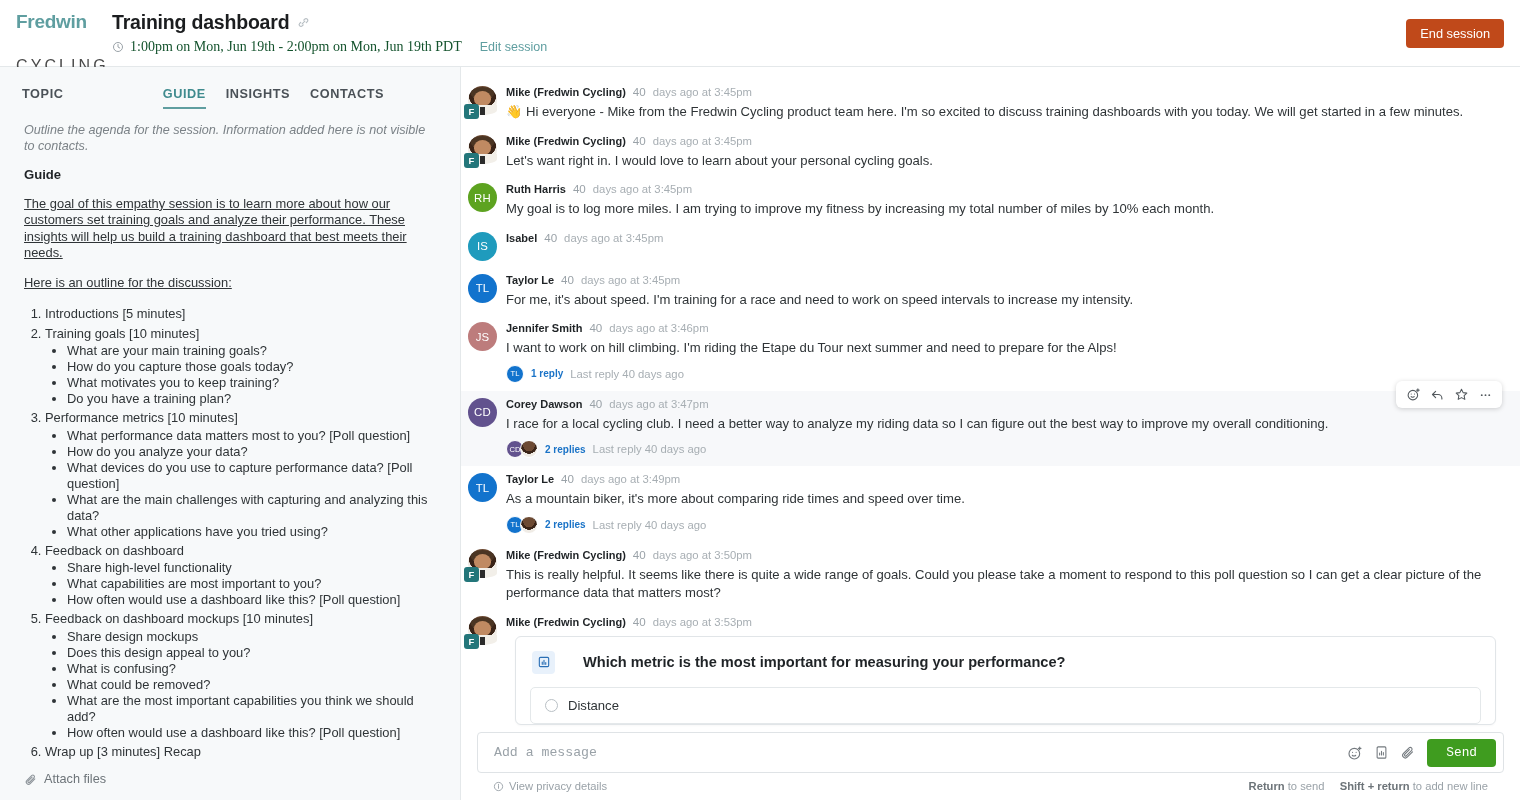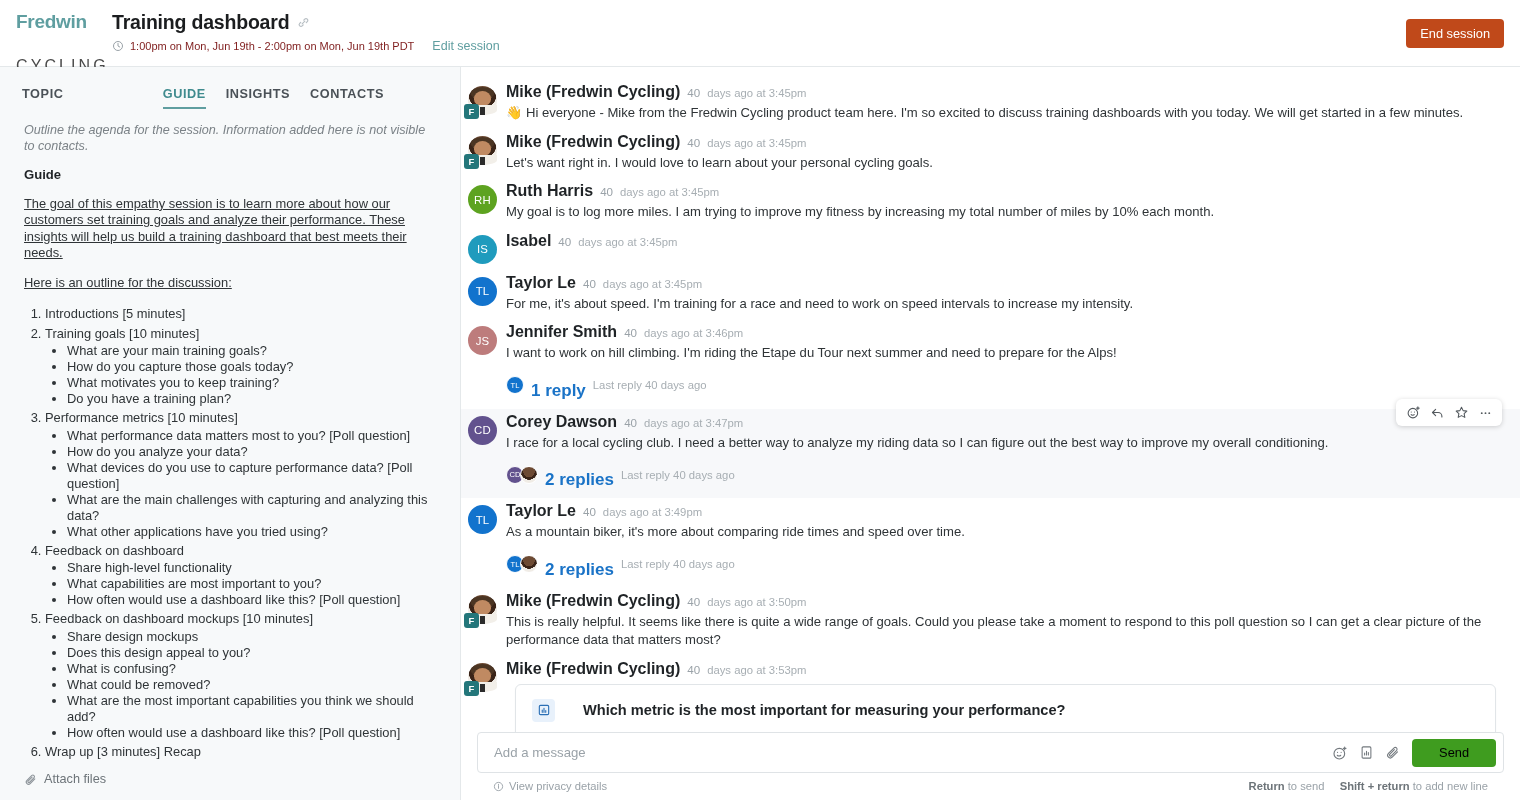--- a/index.html
+++ b/index.html
@@ -30,21 +30,21 @@
     font-size: 16px; color: #4a4a4a; letter-spacing: 3.1px;
     line-height: 13px;
     margin-top: 27px;
   }
   .title-block { padding-top: 11px; margin-left: 12px; }
   .title-row { display: flex; align-items: center; gap: 8px; }
   .page-title { font-size: 19.5px; font-weight: bold; color: #1b1d1f; letter-spacing: -0.2px; }
   .link-icon { color: #b8bfc4; display: flex; align-items: center; }
   .subtitle-row { display: flex; align-items: center; gap: 6px; margin-top: 5px; }
   .clock-icon { color: #9aa2a8; display: flex; align-items: center; }
-  .subtitle { font-size: 11px; color: #7f1d1d; }
+  .subtitle { font-size: 14px; color: #14532d; font-family: Liberation Serif, serif; }
   .edit-session { font-size: 12.5px; color: #5f9ea0; margin-left: 12px; cursor: pointer; }
   .end-session {
     position: absolute; right: 16px; top: 19px;
     background: #c0491a; color: #fff; border: none;
     border-radius: 4px; padding: 0 14px; height: 29px;
     font-size: 12.8px; font-family: inherit; cursor: pointer;
   }
 
   
   .body { flex: 1; display: flex; min-height: 0; }
@@ -137,36 +137,36 @@
   }
   .avatar .badge {
     position: absolute; left: -4px; bottom: -4px;
     width: 15px; height: 15px; border-radius: 3px;
     background: #23767a; color: #fff;
     font-size: 9.5px; font-weight: bold;
     display: flex; align-items: center; justify-content: center;
   }
   .msg-body { min-width: 0; flex: 1; }
   .msg-head { display: flex; align-items: baseline; gap: 7px; line-height: 15px; }
-  .author { font-size: 16px; font-weight: bold; color: #1f2326; }
+  .author { font-size: 11px; font-weight: bold; color: #1f2326; }
   .meta-num { font-size: 11.6px; color: #9aa2a8; }
   .meta { font-size: 11.3px; color: #a7aeb3; }
   .text { font-size: 13.1px; color: #2f3437; line-height: 18.5px; margin-top: 3px; }
 
   .thread { display: flex; align-items: center; gap: 7px; margin-top: 7px; margin-bottom: 2px; }
   .thread-avs { display: flex; }
   .mini {
     width: 18px; height: 18px; border-radius: 50%;
     display: flex; align-items: center; justify-content: center;
     font-size: 7.6px; color: #fff; letter-spacing: 0.1px;
     border: 1.5px solid #fff;
   }
   .mini:not(:first-child) { margin-left: -4px; }
   .mini.photo { background: radial-gradient(circle at 50% 28%, #6d4a33 0 40%, #3a2418 41% 58%, #f0ece6 59% 100%); }
-  .thread-link { font-size: 17px; color: #1a73c7; font-weight: bold; cursor: pointer; margin-top: 11px; }
+  .thread-link { font-size: 10px; color: #1a73c7; font-weight: bold; cursor: pointer; }
   .thread-meta { font-size: 11.3px; color: #a7aeb3; }
 
   .hover-actions {
     position: absolute; right: 18px; top: -10px;
     background: #fff; border-radius: 6px;
     box-shadow: 0 1px 5px rgba(0,0,0,0.18);
     height: 27px; display: flex; align-items: center;
     gap: 2px; padding: 0 6px;
   }
   .hover-actions .act {
@@ -199,31 +199,32 @@
     border: 1.5px solid #b9c0c5;
   }
 
   
   .composer-area { padding: 0 16px 0 16px; background: #fff; }
   .composer {
     border: 1px solid #dfe3e6; border-radius: 4px;
     height: 41px; display: flex; align-items: center;
     padding: 0 7px 0 14px; background: #fff;
     box-shadow: 0 -1px 0 #fff;
+    font-family: Liberation Mono, monospace;
   }
   .composer-input {
     flex: 1; border: none; outline: none; background: transparent;
     font-size: 13.2px; font-family: inherit; color: #2f3437;
   }
   .composer-input::placeholder { color: #9aa2a8; }
   .comp-icons { display: flex; align-items: center; gap: 11px; margin-right: 12px; }
   .comp-icons .ci { color: #73797e; display: flex; cursor: pointer; }
   .send-btn {
-    background: #3f9c1f; color: #000000; border: none; border-radius: 4px;
-    height: 28px; padding: 0 27px; font-size: 12.8px;
+    background: #3f9c1f; color: #ffffff; border: none; border-radius: 4px;
+    height: 28px; padding: 0 19px; font-size: 12.8px;
     font-family: inherit; cursor: pointer;
   }
   .footer {
     display: flex; align-items: center; padding: 7px 16px 8px 16px;
     background: #fff;
   }
   .privacy { display: flex; align-items: center; gap: 5px; font-size: 11.2px; color: #9aa2a8; cursor: pointer; }
   .kbd-hints { margin-left: auto; font-size: 11.2px; color: #9aa2a8; }
   .kbd-hints b { color: #6d7479; }
   .kbd-sep { display: inline-block; width: 9px; }

